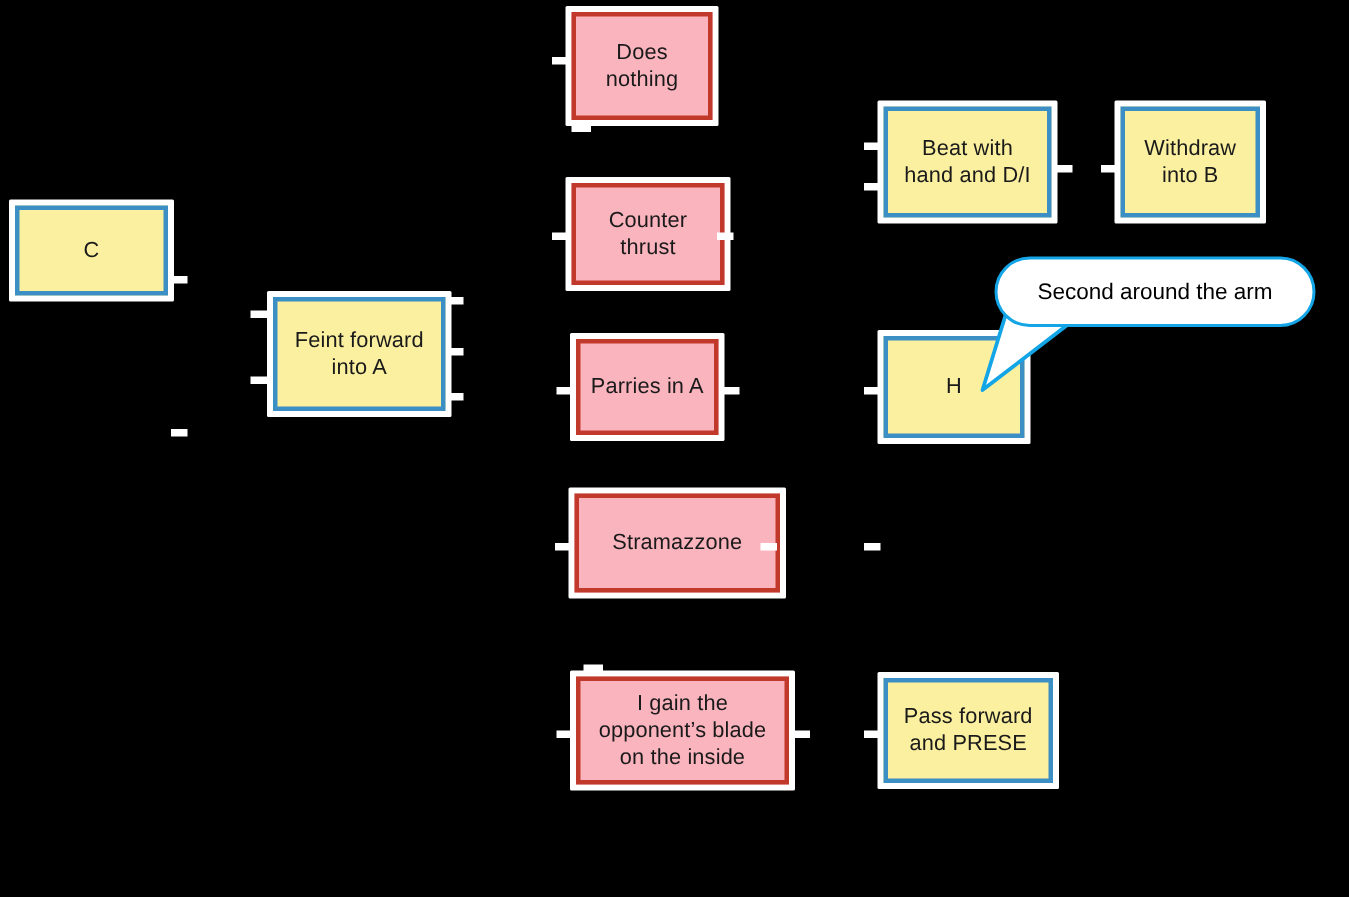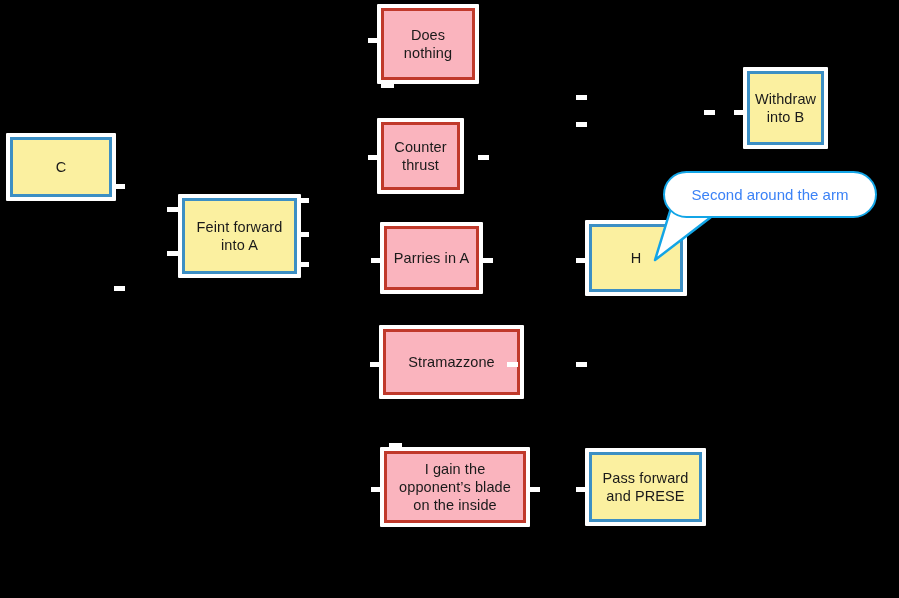--- a/index.html
+++ b/index.html
@@ -42,21 +42,21 @@
   .node .label{display:block;}
 
   
   .balloon{
     position:absolute;
     background:#ffffff;
     border:2.5px solid #13a5e6;
     border-radius:26px;
     box-sizing:border-box;
     display:flex;align-items:center;justify-content:center;
-    color:#3b82f6;
+    color:#000000;
     font-size:15px;
     z-index:6;
   }
   .balloon-tail{
     position:absolute;
     z-index:5;
     pointer-events:none;
   }
 
   
@@ -104,41 +104,46 @@
     <div class="node yellow" style="left: 178px; top: 194px; width: 123px; height: 84px;">
       <div class="inner">
         <span class="label">Feint forward<br>into A</span>
       </div>
     </div>
     <div class="node pink" style="left: 377px; top: 4px; width: 102px; height: 80px;">
       <div class="inner">
         <span class="label">Does<br>nothing</span>
       </div>
     </div>
-    <div class="node pink" style="left: 377px; top: 118px; width: 87px; height: 76px; justify-content: flex-end;">
+    <div class="node pink" style="left: 377px; top: 118px; width: 110px; height: 76px; justify-content: flex-end;">
       <div class="inner">
         <span class="label">Counter<br>thrust</span>
       </div>
     </div>
     <div class="node pink" style="left: 380px; top: 222px; width: 103px; height: 72px;">
       <div class="inner">
         <span class="label">Parries in A</span>
       </div>
     </div>
     <div class="node pink" style="left: 379px; top: 325px; width: 145px; height: 74px;">
       <div class="inner">
         <span class="label">Stramazzone</span>
       </div>
     </div>
     <div class="node pink" style="left: 380px; top: 447px; width: 150px; height: 80px;">
       <div class="inner">
         <span class="label">I gain the<br>opponent’s blade<br>on the inside</span>
       </div>
     </div>
-    <div class="node yellow" style="left: 743px; top: 67px; width: 85px; height: 82px;">
+    <div class="node yellow" style="left: 585px; top: 67px; width: 120px; height: 82px;">
+      <div class="inner">
+        <span class="label">Beat with<br>hand and D/I</span>
+      </div>
+    </div>
+    <div class="node yellow" style="left: 743px; top: 67px; width: 101px; height: 82px;">
       <div class="inner">
         <span class="label">Withdraw<br>into B</span>
       </div>
     </div>
     <div class="node yellow" style="left: 585px; top: 220px; width: 102px; height: 76px;">
       <div class="inner">
         <span class="label">H</span>
       </div>
     </div>
     <div class="node yellow" style="left: 585px; top: 448px; width: 121px; height: 78px;">

